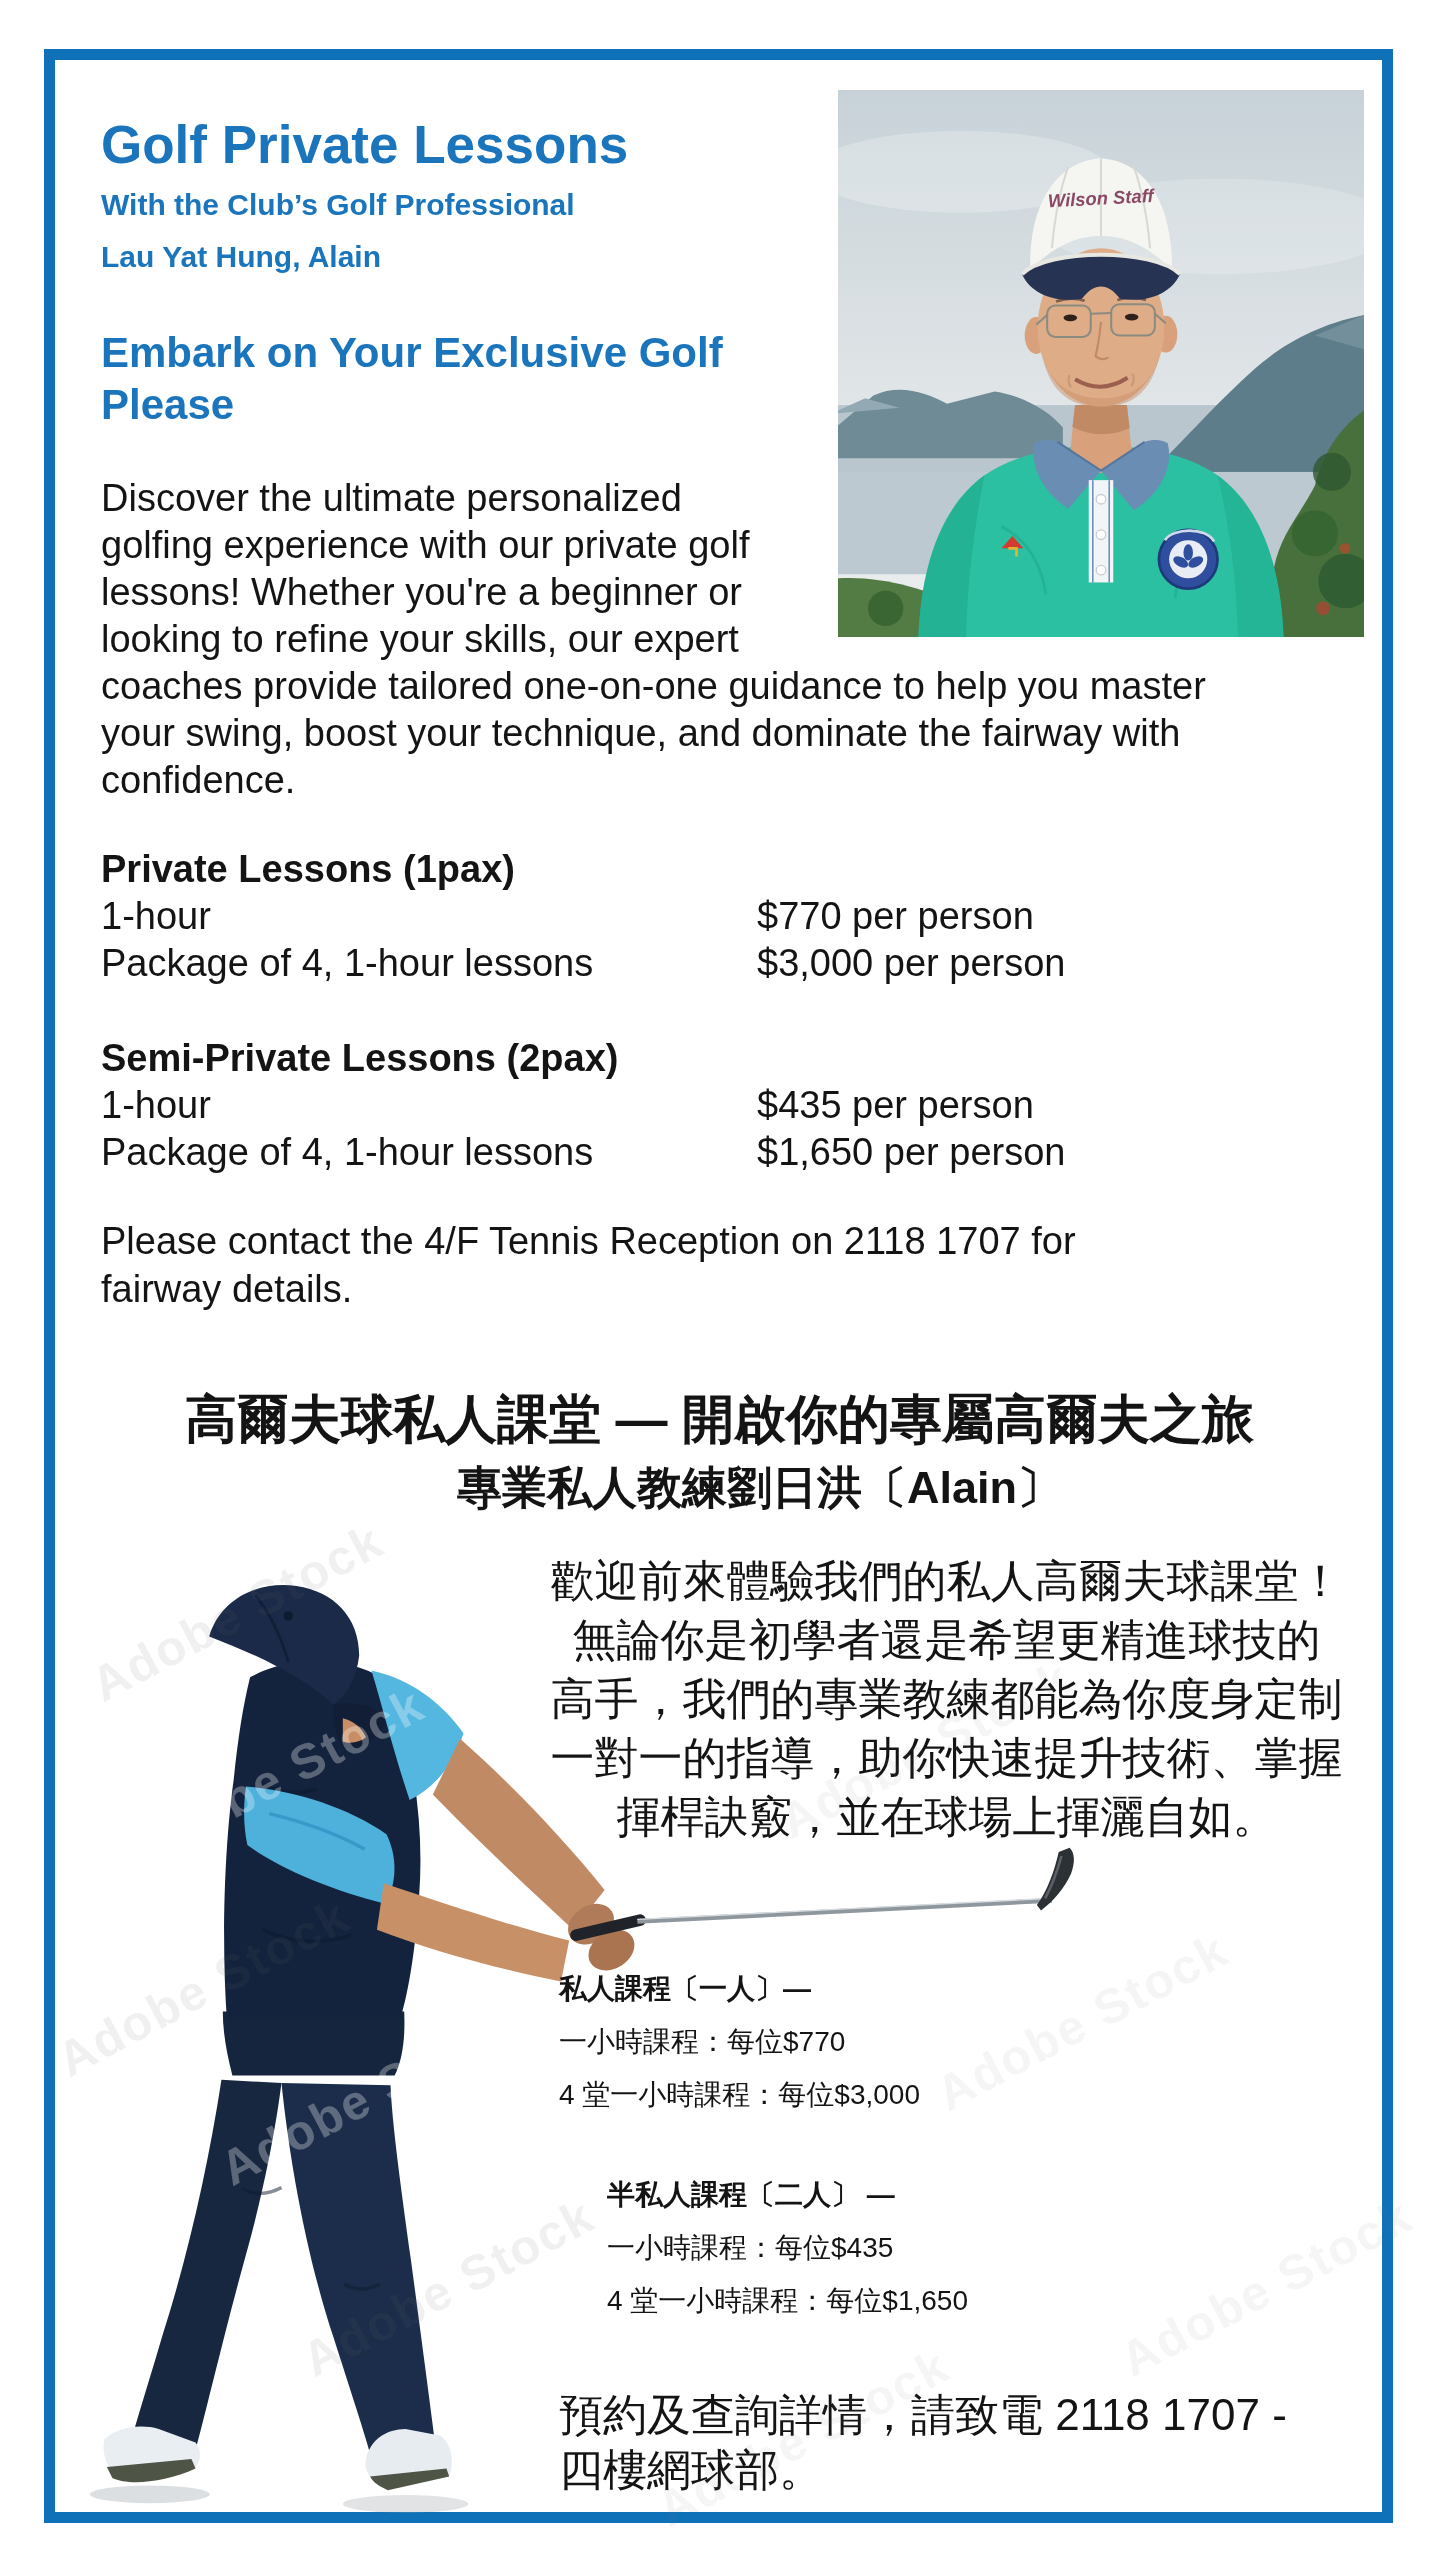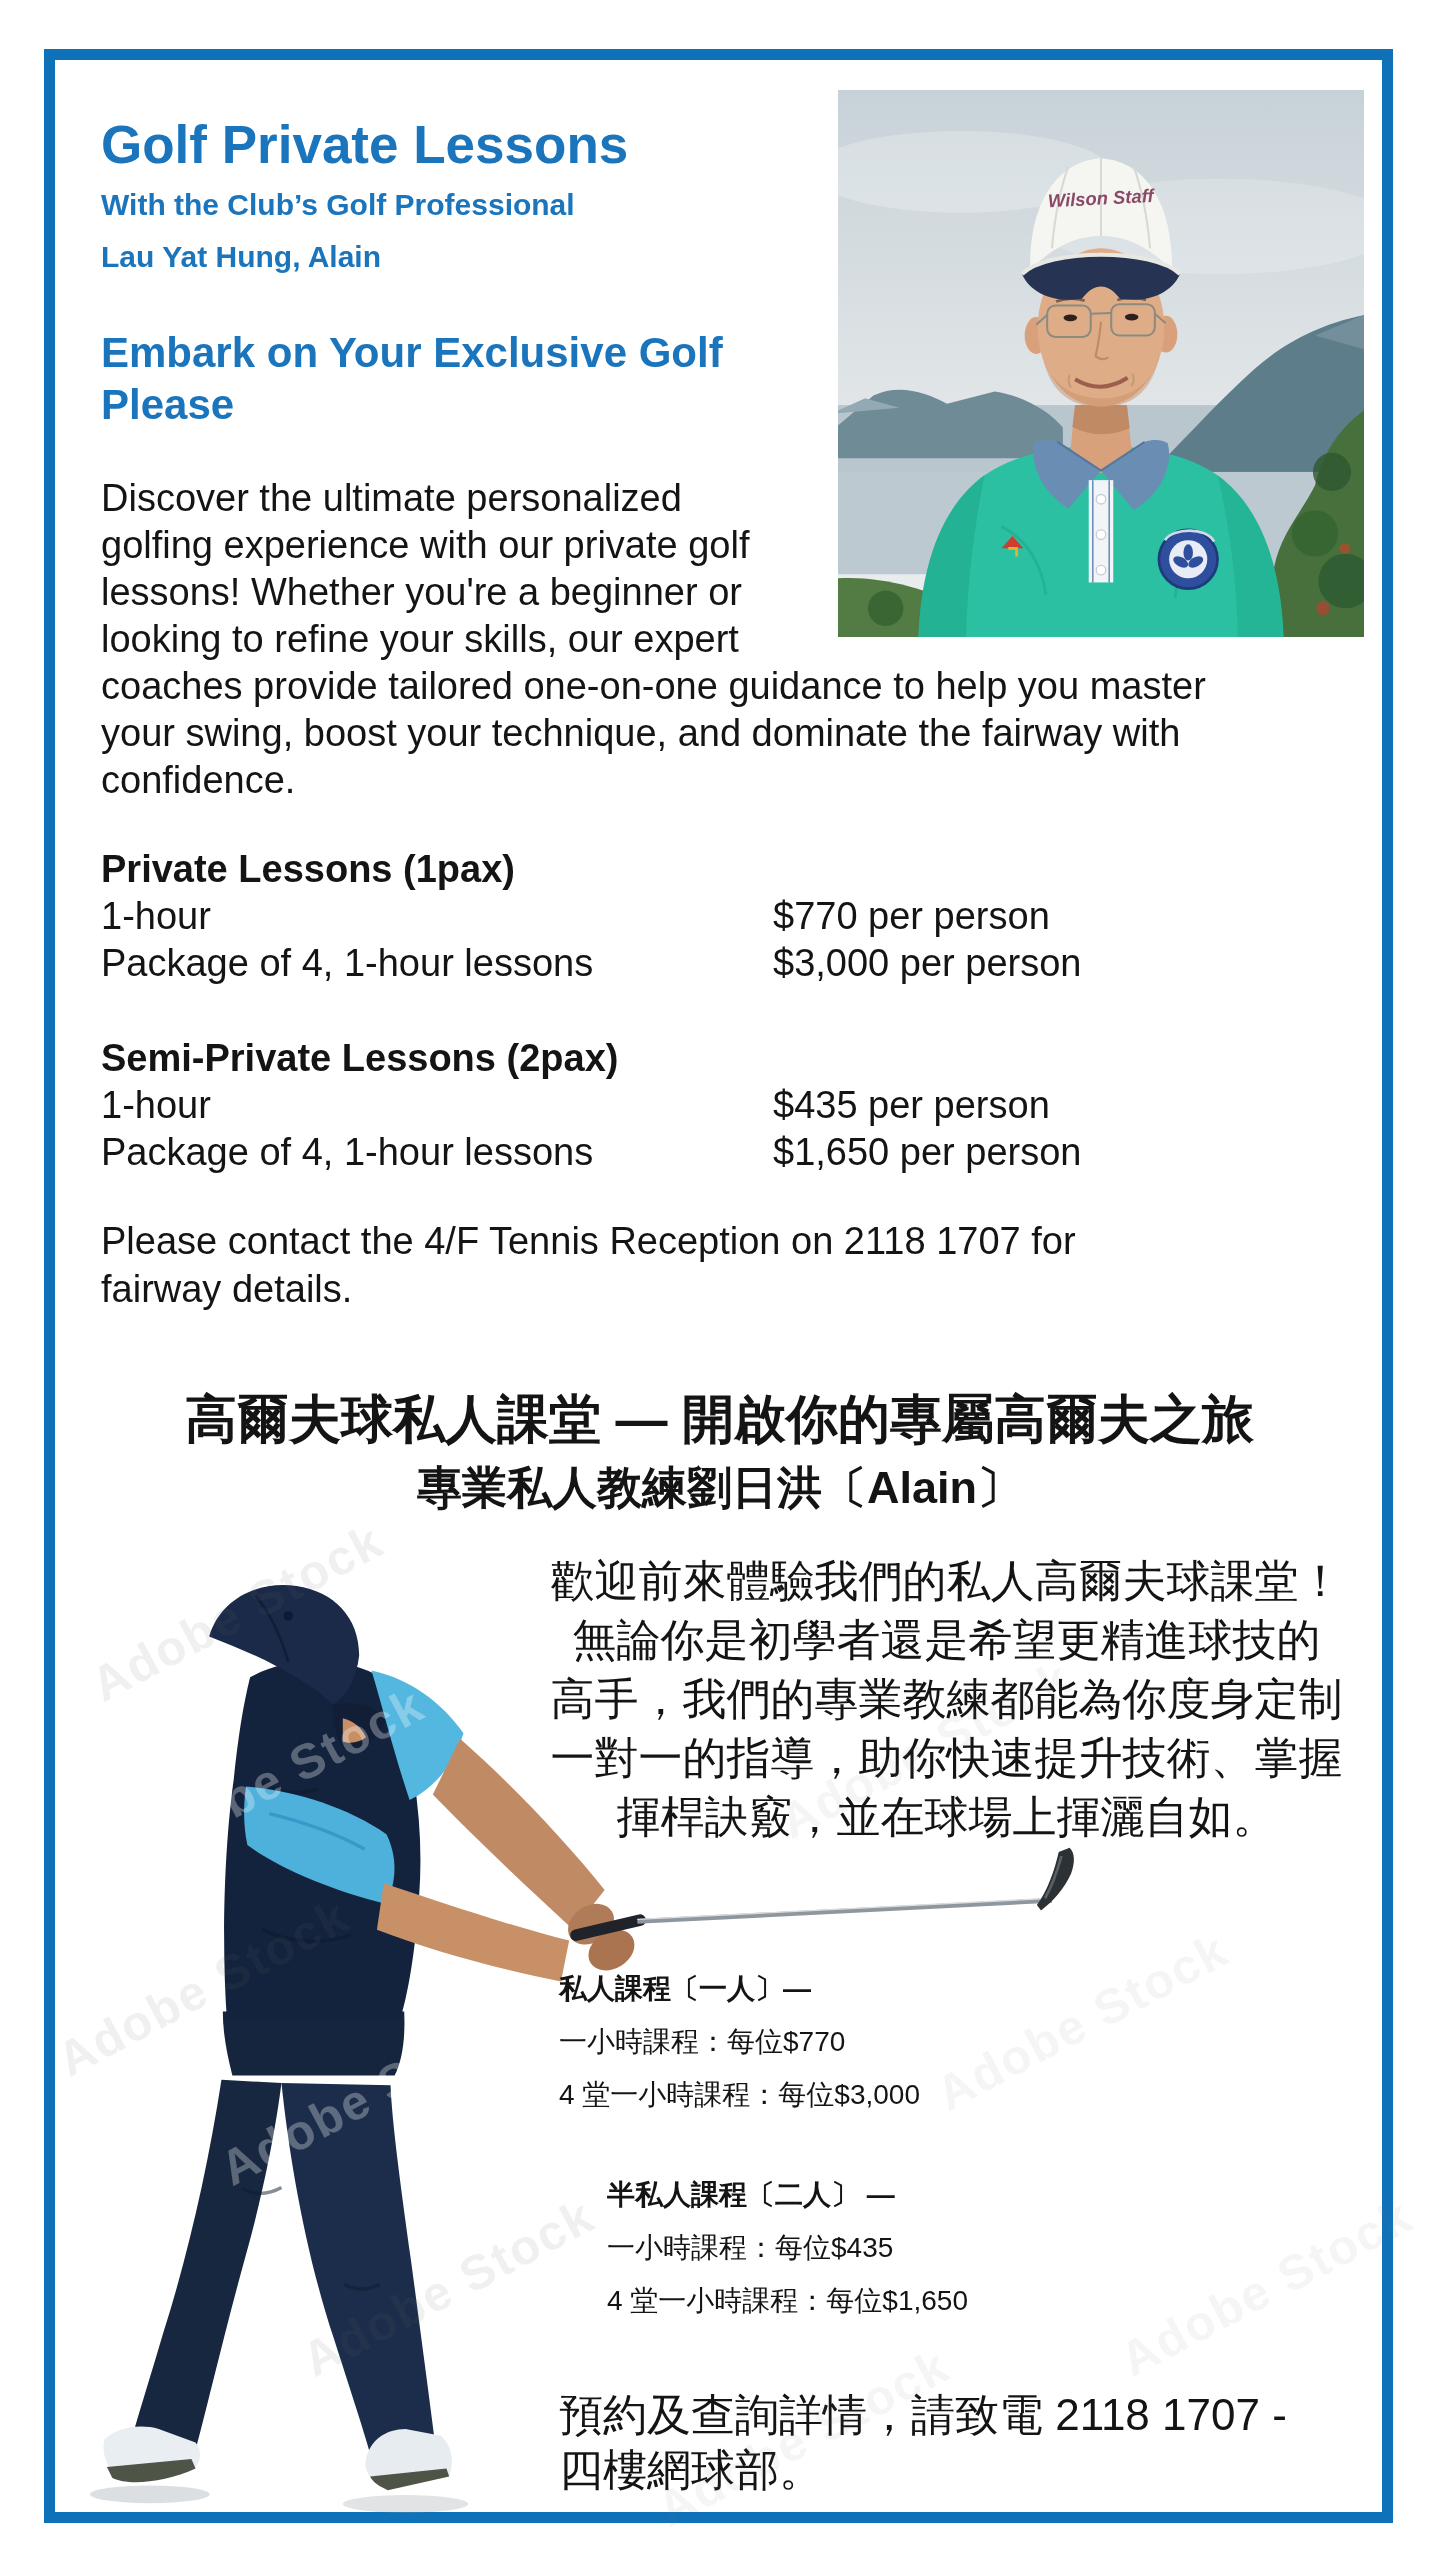--- a/index.html
+++ b/index.html
@@ -22,24 +22,24 @@
   .subtitle{left:101px;top:179px;font-size:30px;line-height:52px;}
   .tagline{left:101px;top:327px;font-size:42px;line-height:52px;}
   .body-en{font-size:38px;line-height:47px;}
   .intro-narrow{left:101px;top:475px;}
   .intro-wide{left:101px;top:663px;}
   .pricing-en{left:101px;font-size:38px;line-height:47px;}
   .pr1{top:846px;}
   .pr2{top:1035px;}
   .pricing-en .sec-h{font-weight:bold;}
   .prow{position:relative;}
-  .prow .price{position:absolute;left:656px;top:0;white-space:nowrap;margin-left:16px;}
+  .prow .price{position:absolute;left:656px;top:0;white-space:nowrap;}
   .contact-en{left:101px;top:1217px;font-size:38px;line-height:48px;}
   .zh-heading{left:56px;top:1391px;width:1327px;text-align:center;font-size:52px;font-weight:bold;line-height:1.1;}
-  .zh-subheading{left:56px;top:1463px;width:1327px;text-align:center;font-size:45px;font-weight:bold;line-height:1.1;}
+  .zh-subheading{left:56px;top:1463px;width:1327px;text-align:center;font-size:45px;font-weight:bold;line-height:1.1;padding-left:40px;}
   .zh-intro{left:510px;top:1551px;width:873px;text-align:center;font-size:44px;line-height:59px;white-space:nowrap;}
   .zh-pricing{left:559px;font-size:28px;line-height:53px;}
   .zh-pr1{top:1962px;}
   .zh-pr2{top:2168px;margin-left:48px;}
   .zh-pricing .sec-h{font-weight:bold;}
   .zh-contact{left:559px;top:2387px;font-size:44px;line-height:55px;}
   .coach-photo{position:absolute;left:838px;top:90px;width:526px;height:547px;}
   .golfer{position:absolute;left:51px;top:1575px;width:1050px;height:948px;}
   .wm{
     position:absolute;font-weight:bold;font-size:49px;letter-spacing:2px;

